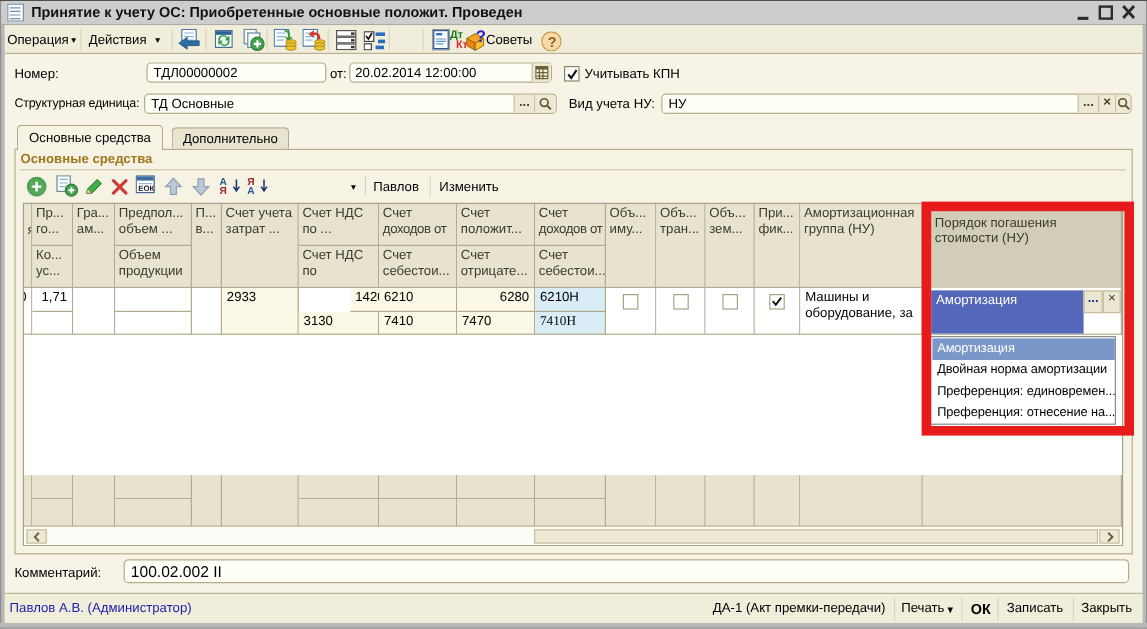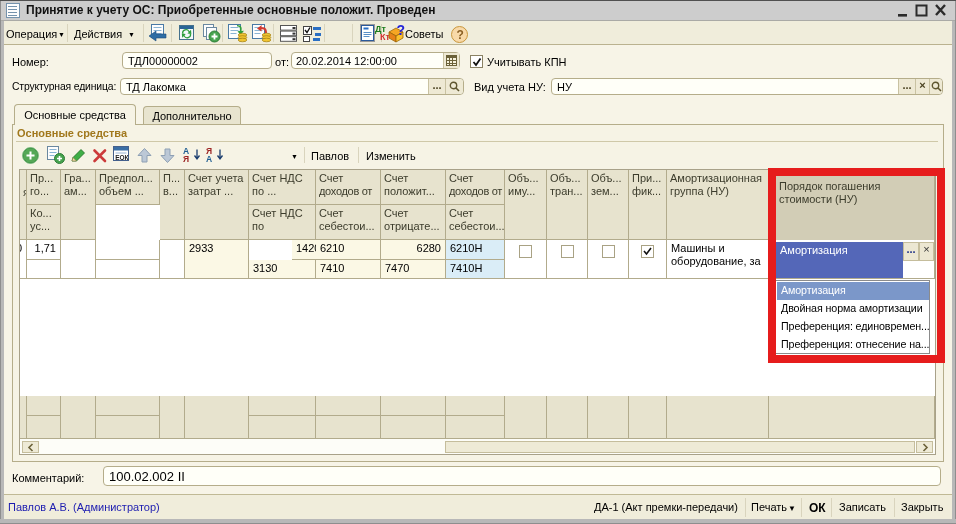--- a/index.html
+++ b/index.html
@@ -193,21 +193,21 @@
 </svg>
 <div class="abs fldtxt" style="left:296px; top:55px;">20.02.2014 12:00:00</div>
 <div class="abs" style="left:470px; top:55px; width:13px; height:13px; background:#fff; border:1px solid #8a8264;"></div>
 <svg class="abs" style="left:472px; top:57px;" width="11" height="11">
     <path d="M1.5 5 L4 8 L8.5 1.5" stroke="#111" stroke-width="1.8" fill="none"></path>
   </svg>
 <div class="abs lbl" style="left:487px; top:56px;">Учитывать КПН</div>
 
 <div class="abs lbl" style="left:12px; top:81px; font-size:10.4px; letter-spacing:-0.15px;">Структурная единица:</div>
 <div class="abs fld" style="left:120px; top:78px; width:344px; height:17px;"></div>
-<div class="abs fldtxt" style="left:126px; top:81px;">ТД Лакомка</div>
+<div class="abs fldtxt" style="left:126px; top:81px;">ТД Основные</div>
 <div class="abs fbtn" style="left:428px; top:79px; width:17px; height:15px;">...</div>
 <div class="abs fbtn" style="left:445px; top:79px; width:18px; height:15px; border-radius:0 4px 4px 0;"></div>
 <svg class="abs" style="left:449px; top:81px;" width="11" height="11">
     <circle cx="4.5" cy="4.5" r="3.2" fill="none" stroke="#5f562f" stroke-width="1.4"></circle>
     <line x1="7" y1="7" x2="10" y2="10" stroke="#5f562f" stroke-width="1.6"></line>
   </svg>
 <div class="abs lbl" style="left:474px; top:81px;">Вид учета НУ:</div>
 <div class="abs fld" style="left:551px; top:78px; width:392px; height:17px;"></div>
 <div class="abs fldtxt" style="left:557px; top:81px;">НУ</div>
 <div class="abs fbtn" style="left:898px; top:79px; width:17px; height:15px;">...</div>
@@ -276,20 +276,21 @@
 <div class="abs tbtxt" style="left:311px; top:150px;">Павлов</div>
 <div class="abs tbsep" style="left:358px; top:147px; height:16px;"></div>
 <div class="abs tbtxt" style="left:366px; top:150px;">Изменить</div>
 
 <div class="abs" id="tbl">
 <div class="hc" style="left:0px; top:0; width:7px; height:70px; padding-top:16px;">я</div>
 <div class="hc" style="left:7px; top:0; width:34px; height:35px;">Пр...<br>го...</div>
 <div class="hc" style="left:7px; top:35px; width:34px; height:35px;">Ко...<br>ус...<br><span style="position:relative; top:5px;">пл...</span></div>
 <div class="hc" style="left:41px; top:0; width:35px; height:70px;">Гра...<br>ам...</div>
 <div class="hc" style="left:76px; top:0; width:64px; height:35px;">Предпол...<br>объем ...</div>
+<div class="hc" style="left:76px; top:35px; width:64px; height:35px;">Объем<br>продукции<br><span style="position:relative; top:5px;">и услуг в ...</span></div>
 <div class="hc" style="left:140px; top:0; width:25px; height:70px;">П...<br>в...</div>
 <div class="hc" style="left:165px; top:0; width:64px; height:70px;">Счет учета<br>затрат ...</div>
 <div class="hc" style="left:229px; top:0; width:67px; height:35px;">Счет НДС<br>по ...</div>
 <div class="hc" style="left:229px; top:35px; width:67px; height:35px;">Счет НДС<br>по</div>
 <div class="hc" style="left:296px; top:0; width:65px; height:35px;">Счет<br><span style="white-space:nowrap; letter-spacing:-0.3px;">доходов от</span></div>
 <div class="hc" style="left:296px; top:35px; width:65px; height:35px;">Счет<br>себестои...</div>
 <div class="hc" style="left:361px; top:0; width:65px; height:35px;">Счет<br>положит...</div>
 <div class="hc" style="left:361px; top:35px; width:65px; height:35px;">Счет<br>отрицате...</div>
 <div class="hc" style="left:426px; top:0; width:59px; height:35px;">Счет<br><span style="white-space:nowrap; letter-spacing:-0.3px;">доходов от</span></div>
 <div class="hc" style="left:426px; top:35px; width:59px; height:35px;">Счет<br>себестои...</div>
@@ -307,21 +308,21 @@
 <div class="cell" style="left:76px; top:90px; width:64px; height:19px; background:#fff;"></div>
 <div class="cell" style="left:140px; top:70px; width:25px; height:39px; background:#fff;"></div>
 <div class="cell" style="left:165px; top:70px; width:64px; height:39px; background:#fbf8e5;">2933</div>
 <div class="cell" style="left:225px; top:70px; width:67px; height:20px; background:#fbf8e5;margin-left:47px;">1420</div>
 <div class="cell" style="left:229px; top:90px; width:67px; height:19px; background:#fbf8e5;">3130</div>
 <div class="cell" style="left:296px; top:70px; width:65px; height:20px; background:#fbf8e5;">6210</div>
 <div class="cell" style="left:296px; top:90px; width:65px; height:19px; background:#fbf8e5;">7410</div>
 <div class="cell" style="left:361px; top:70px; width:65px; height:20px; background:#fbf8e5;text-align:right;">6280</div>
 <div class="cell" style="left:361px; top:90px; width:65px; height:19px; background:#fbf8e5;">7470</div>
 <div class="cell" style="left:426px; top:70px; width:59px; height:20px; background:#daedf7;">6210Н</div>
-<div class="cell" style="left:426px; top:90px; width:59px; height:19px; background:#daedf7;">7410Н</div>
+<div class="cell" style="left:426px; top:90px; width:59px; height:19px; background:#daedf7;font-family:Liberation Serif, serif;">7410Н</div>
 <div class="cell" style="left:485px; top:70px; width:42px; height:39px; background:#fff;"></div>
 <div class="cb" style="left:499px; top:75px;"></div>
 <div class="cell" style="left:527px; top:70px; width:41px; height:39px; background:#fff;"></div>
 <div class="cb" style="left:541px; top:75px;"></div>
 <div class="cell" style="left:568px; top:70px; width:41px; height:39px; background:#fff;"></div>
 <div class="cb" style="left:582px; top:75px;"></div>
 <div class="cell" style="left:609px; top:70px; width:38px; height:39px; background:#fff;"></div>
 <div class="cb" style="left:621px; top:75px;"></div>
 <svg style="position:absolute; left:622px; top:76px;" width="11" height="11">
       <path d="M2 5 L4.5 8 L9 2" stroke="#111" stroke-width="1.6" fill="none"></path>

